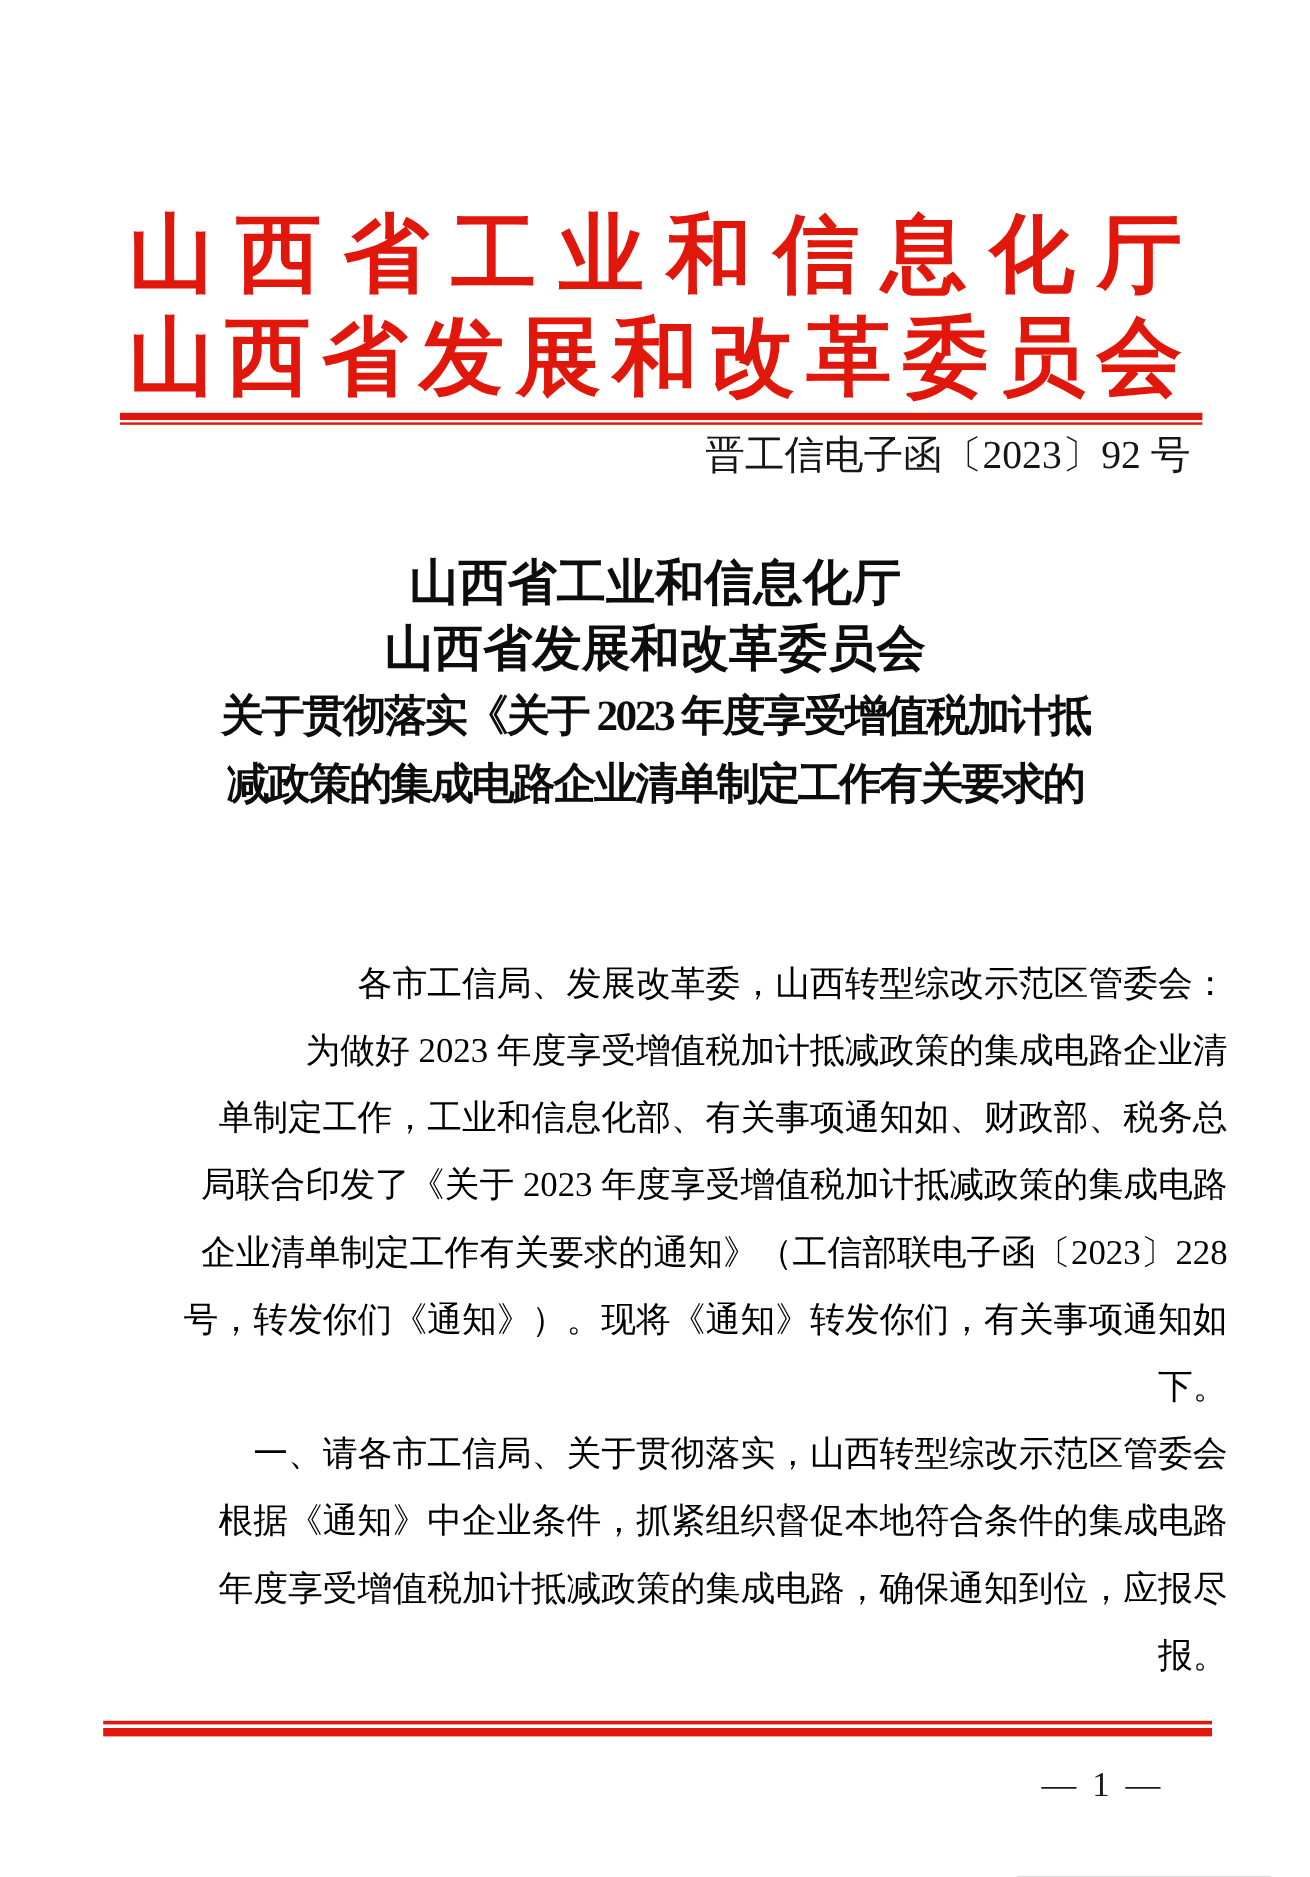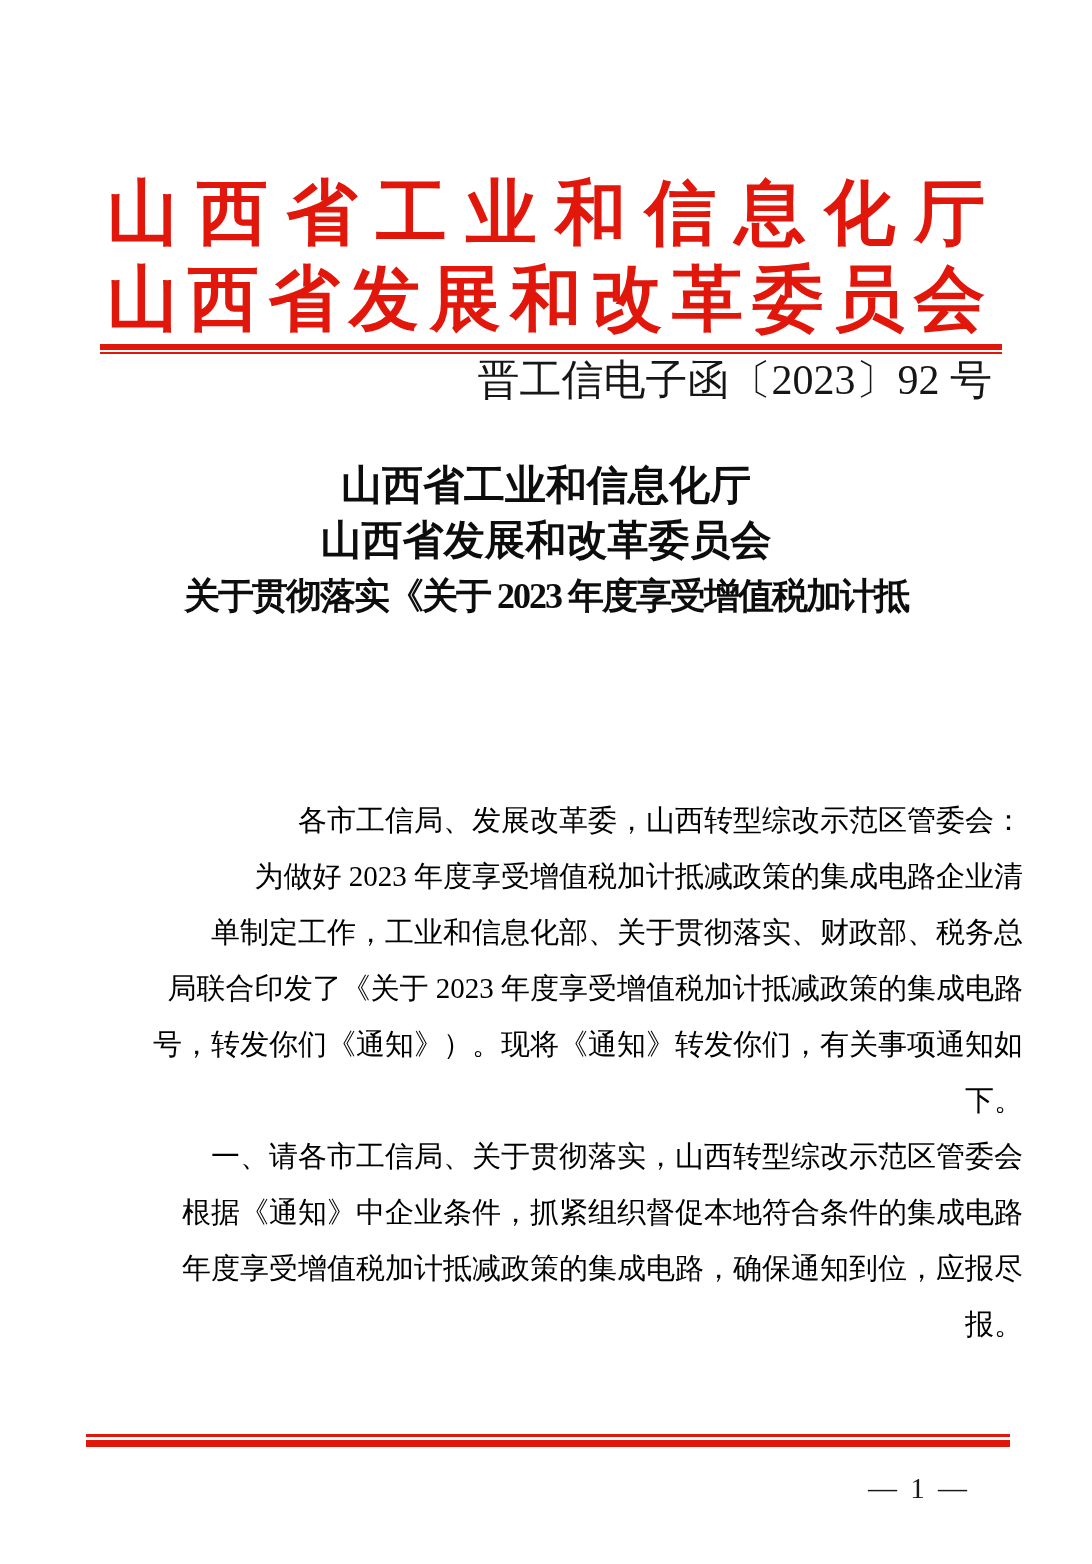--- a/index.html
+++ b/index.html
@@ -32,21 +32,21 @@
   }
 
   
   .rule-top{position:absolute;top:344px;left:100px;width:902px;}
   .rule-top .bar-thick{height:6px;background:var(--red);}
   .rule-top .bar-thin{height:2px;background:var(--red);margin-top:2px;}
 
   
   .doc-number{
     position:absolute;top:360px;right:100px;
-    font-size:42px;line-height:40px;color:#161616;
+    font-size:33px;line-height:40px;color:#161616;
   }
 
   
   .title-block{
     position:absolute;top:458px;left:0;width:1092px;
     text-align:center;font-weight:bold;color:#0d0d0d;
   }
   .title-line-small{font-size:41px;line-height:55px;}
   .title-line-large{font-size:36px;line-height:57px;letter-spacing:-2px;}
 
@@ -92,34 +92,36 @@
     <div>
 
         <div class="title-line-small">山西省工业和信息化厅</div>
 
         <div class="title-line-small">山西省发展和改革委员会</div>
       </div>
     <div>
 
         <div class="title-line-large">关于贯彻落实《关于 2023 年度享受增值税加计抵</div>
 
+        <div class="title-line-large">减政策的集成电路企业清单制定工作有关要求的</div>
 
       </div>
   </div>
 
   <div class="body-block">
 
       <div class="body-line">各市工信局、发展改革委，山西转型综改示范区管委会：</div>
 
       <div class="body-line indent">为做好 2023 年度享受增值税加计抵减政策的集成电路企业清</div>
 
-      <div class="body-line">单制定工作，工业和信息化部、关于贯彻落实、财政部、税务总</div>
+      <div class="body-line">单制定工作，工业和信息化部、有关事项通知如、财政部、税务总</div>
 
       <div class="body-line">局联合印发了《关于 2023 年度享受增值税加计抵减政策的集成电路</div>
 
+      <div class="body-line">企业清单制定工作有关要求的通知》（工信部联电子函〔2023〕228</div>
 
       <div class="body-line">号，转发你们《通知》）。现将《通知》转发你们，有关事项通知如</div>
 
       <div class="body-line">下。</div>
 
       <div class="body-line indent">一、请各市工信局、关于贯彻落实，山西转型综改示范区管委会</div>
 
       <div class="body-line">根据《通知》中企业条件，抓紧组织督促本地符合条件的集成电路</div>
 
       <div class="body-line">年度享受增值税加计抵减政策的集成电路，确保通知到位，应报尽</div>

